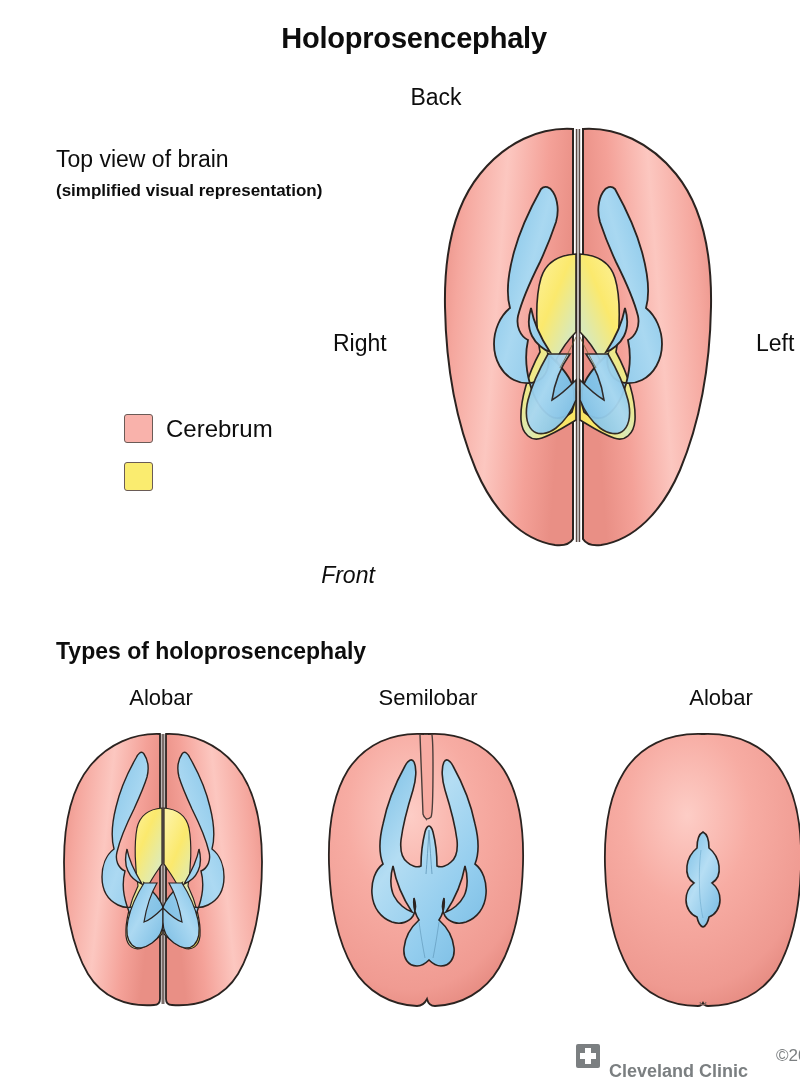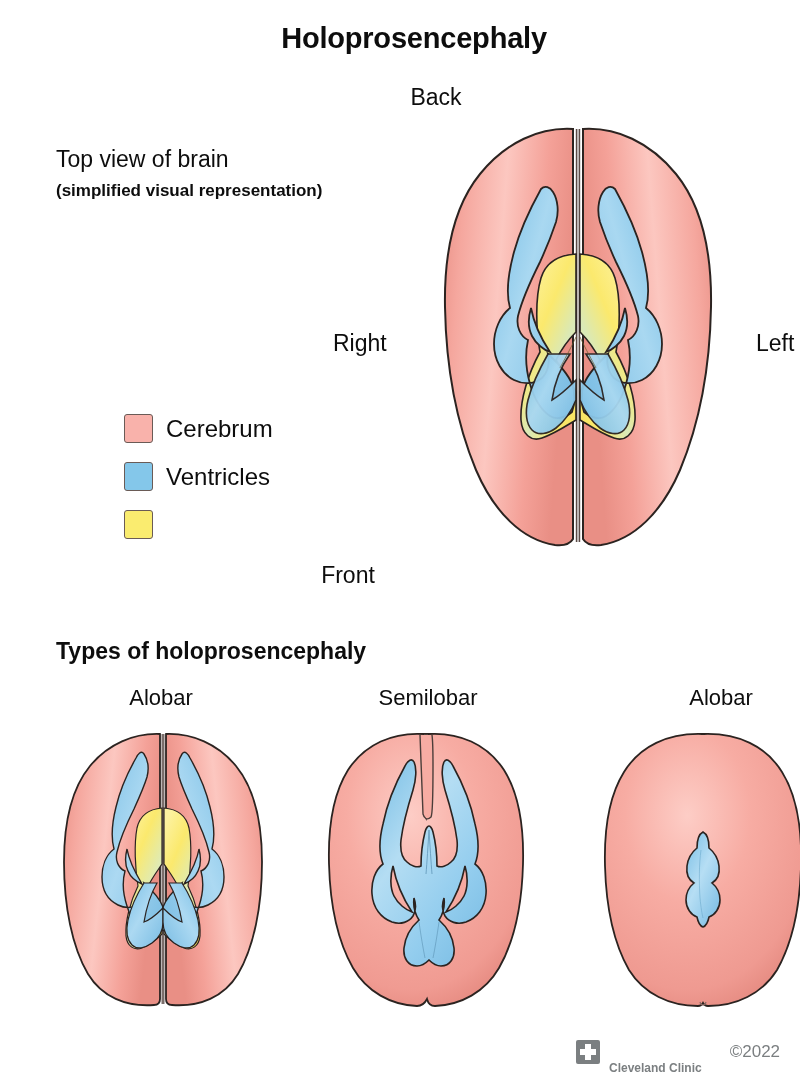--- a/index.html
+++ b/index.html
@@ -20,21 +20,21 @@
   #topview-title{
     left:28px;top:146px;font-size:23px;font-weight:400;white-space:nowrap;
   }
   #topview-sub{
     left:28px;top:181px;font-size:17px;font-weight:700;white-space:nowrap;
   }
   .orient{
     font-size:23px;font-weight:400;white-space:nowrap;
   }
   #lbl-back{left:8px;width:800px;top:84px;text-align:center;}
-  #lbl-front{left:0;width:640px;top:562px;text-align:center;}
+  #lbl-front{left:0;width:640px;top:562px;text-align:center;font-style:italic;}
   #lbl-right{left:305px;top:330px;}
   #lbl-left{left:728px;top:330px;}
 
   #types-title{
     left:28px;top:638px;font-size:23px;font-weight:700;white-space:nowrap;
   }
   .type-label{
     font-size:22px;font-weight:400;text-align:center;
   }
   #lbl-lobar{left:43px;width:180px;top:685px;}
@@ -59,21 +59,21 @@
   #cc-logo{width:24px;height:24px;position:relative;flex:0 0 auto;}
   #cc-logo span{position:absolute;width:9px;height:9px;background:#7b7f81;}
   #cc-logo .c1{left:0;top:0;border-radius:2px 0 0 0;}
   #cc-logo .c2{right:0;top:0;border-radius:0 2px 0 0;}
   #cc-logo .c3{left:0;bottom:0;border-radius:0 0 0 2px;}
   #cc-logo .c4{right:0;bottom:0;border-radius:0 0 2px 0;}
   #cc-logo .bar-t{left:7px;top:0;width:10px;height:4px;background:#7b7f81;}
   #cc-logo .bar-b{left:7px;bottom:0;width:10px;height:4px;background:#7b7f81;}
   #cc-logo .bar-l{left:0;top:7px;width:4px;height:10px;background:#7b7f81;}
   #cc-logo .bar-r{right:0;top:7px;width:4px;height:10px;background:#7b7f81;}
-  #cc-name{margin-left:9px;font-size:12px;font-weight:bold;white-space:nowrap;margin-top:32px;}
+  #cc-name{margin-left:9px;font-size:18px;font-weight:bold;white-space:nowrap;margin-top:32px;}
   #cc-copy{margin-left:28px;font-size:17px;font-weight:400;white-space:nowrap;}
 
   svg{display:block;}
 </style>
 </head>
 <body>
 
 <div class="abs" id="page-title">Holoprosencephaly</div>
 
 <div class="abs" id="topview-title">Top view of brain</div>
@@ -194,24 +194,20 @@
     <path d="M148,225 C142,238 136,248 132,256" stroke="#6a5b2a" stroke-width="1" fill="none" opacity="0.7"></path>
     <path d="M152,225 C158,238 164,248 168,256" stroke="#6a5b2a" stroke-width="1" fill="none" opacity="0.7"></path>
   </g>
 </svg>
 </div>
 
 <div class="abs" id="legend">
   <div class="legend-row">
     <span class="swatch" style="background:#f9b2ab"></span>
     <span class="legend-text">Cerebrum</span>
-  </div>
-  <div class="legend-row">
-    <span class="swatch" style="background:#84c7ea"></span>
-    <span class="legend-text">Ventricles</span>
   </div>
   <div class="legend-row">
     <span class="swatch" style="background:#faec6f"></span>
   </div>
 </div>
 
 <div class="abs" id="types-title">Types of holoprosencephaly</div>
 <div class="abs type-label" id="lbl-lobar">Alobar</div>
 <div class="abs type-label" id="lbl-semilobar">Semilobar</div>
 <div class="abs type-label" id="lbl-alobar">Alobar</div>

